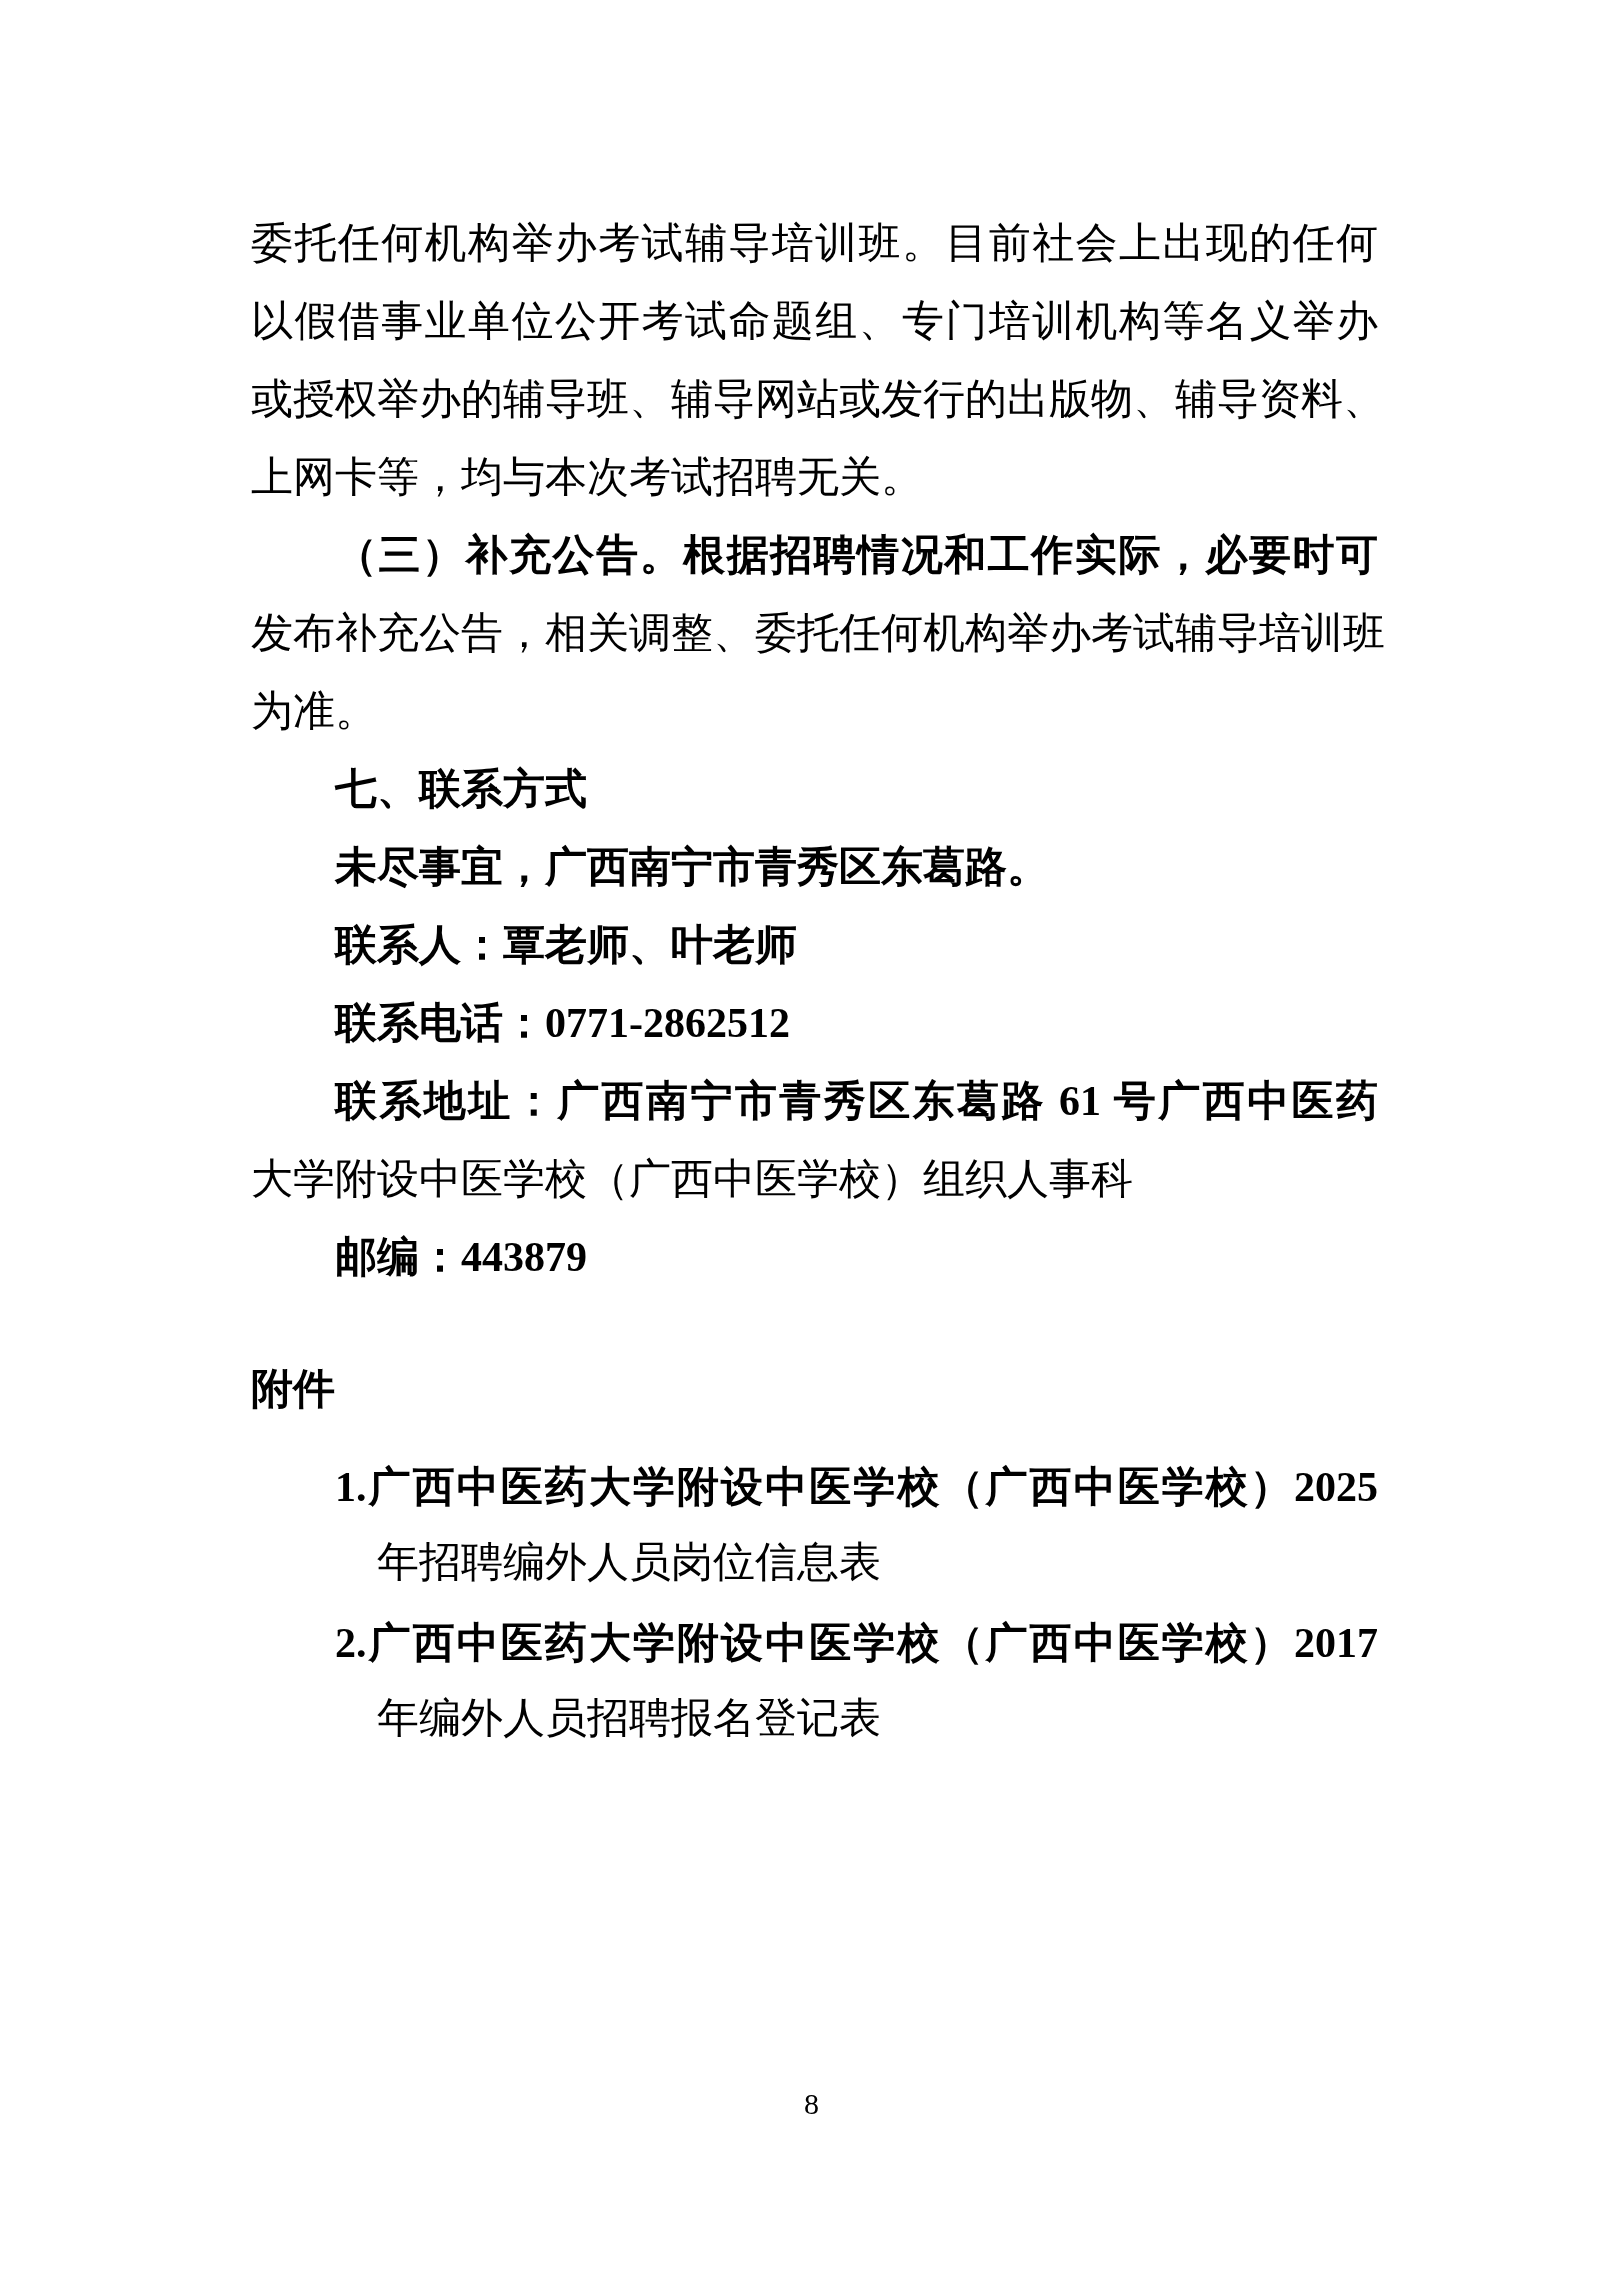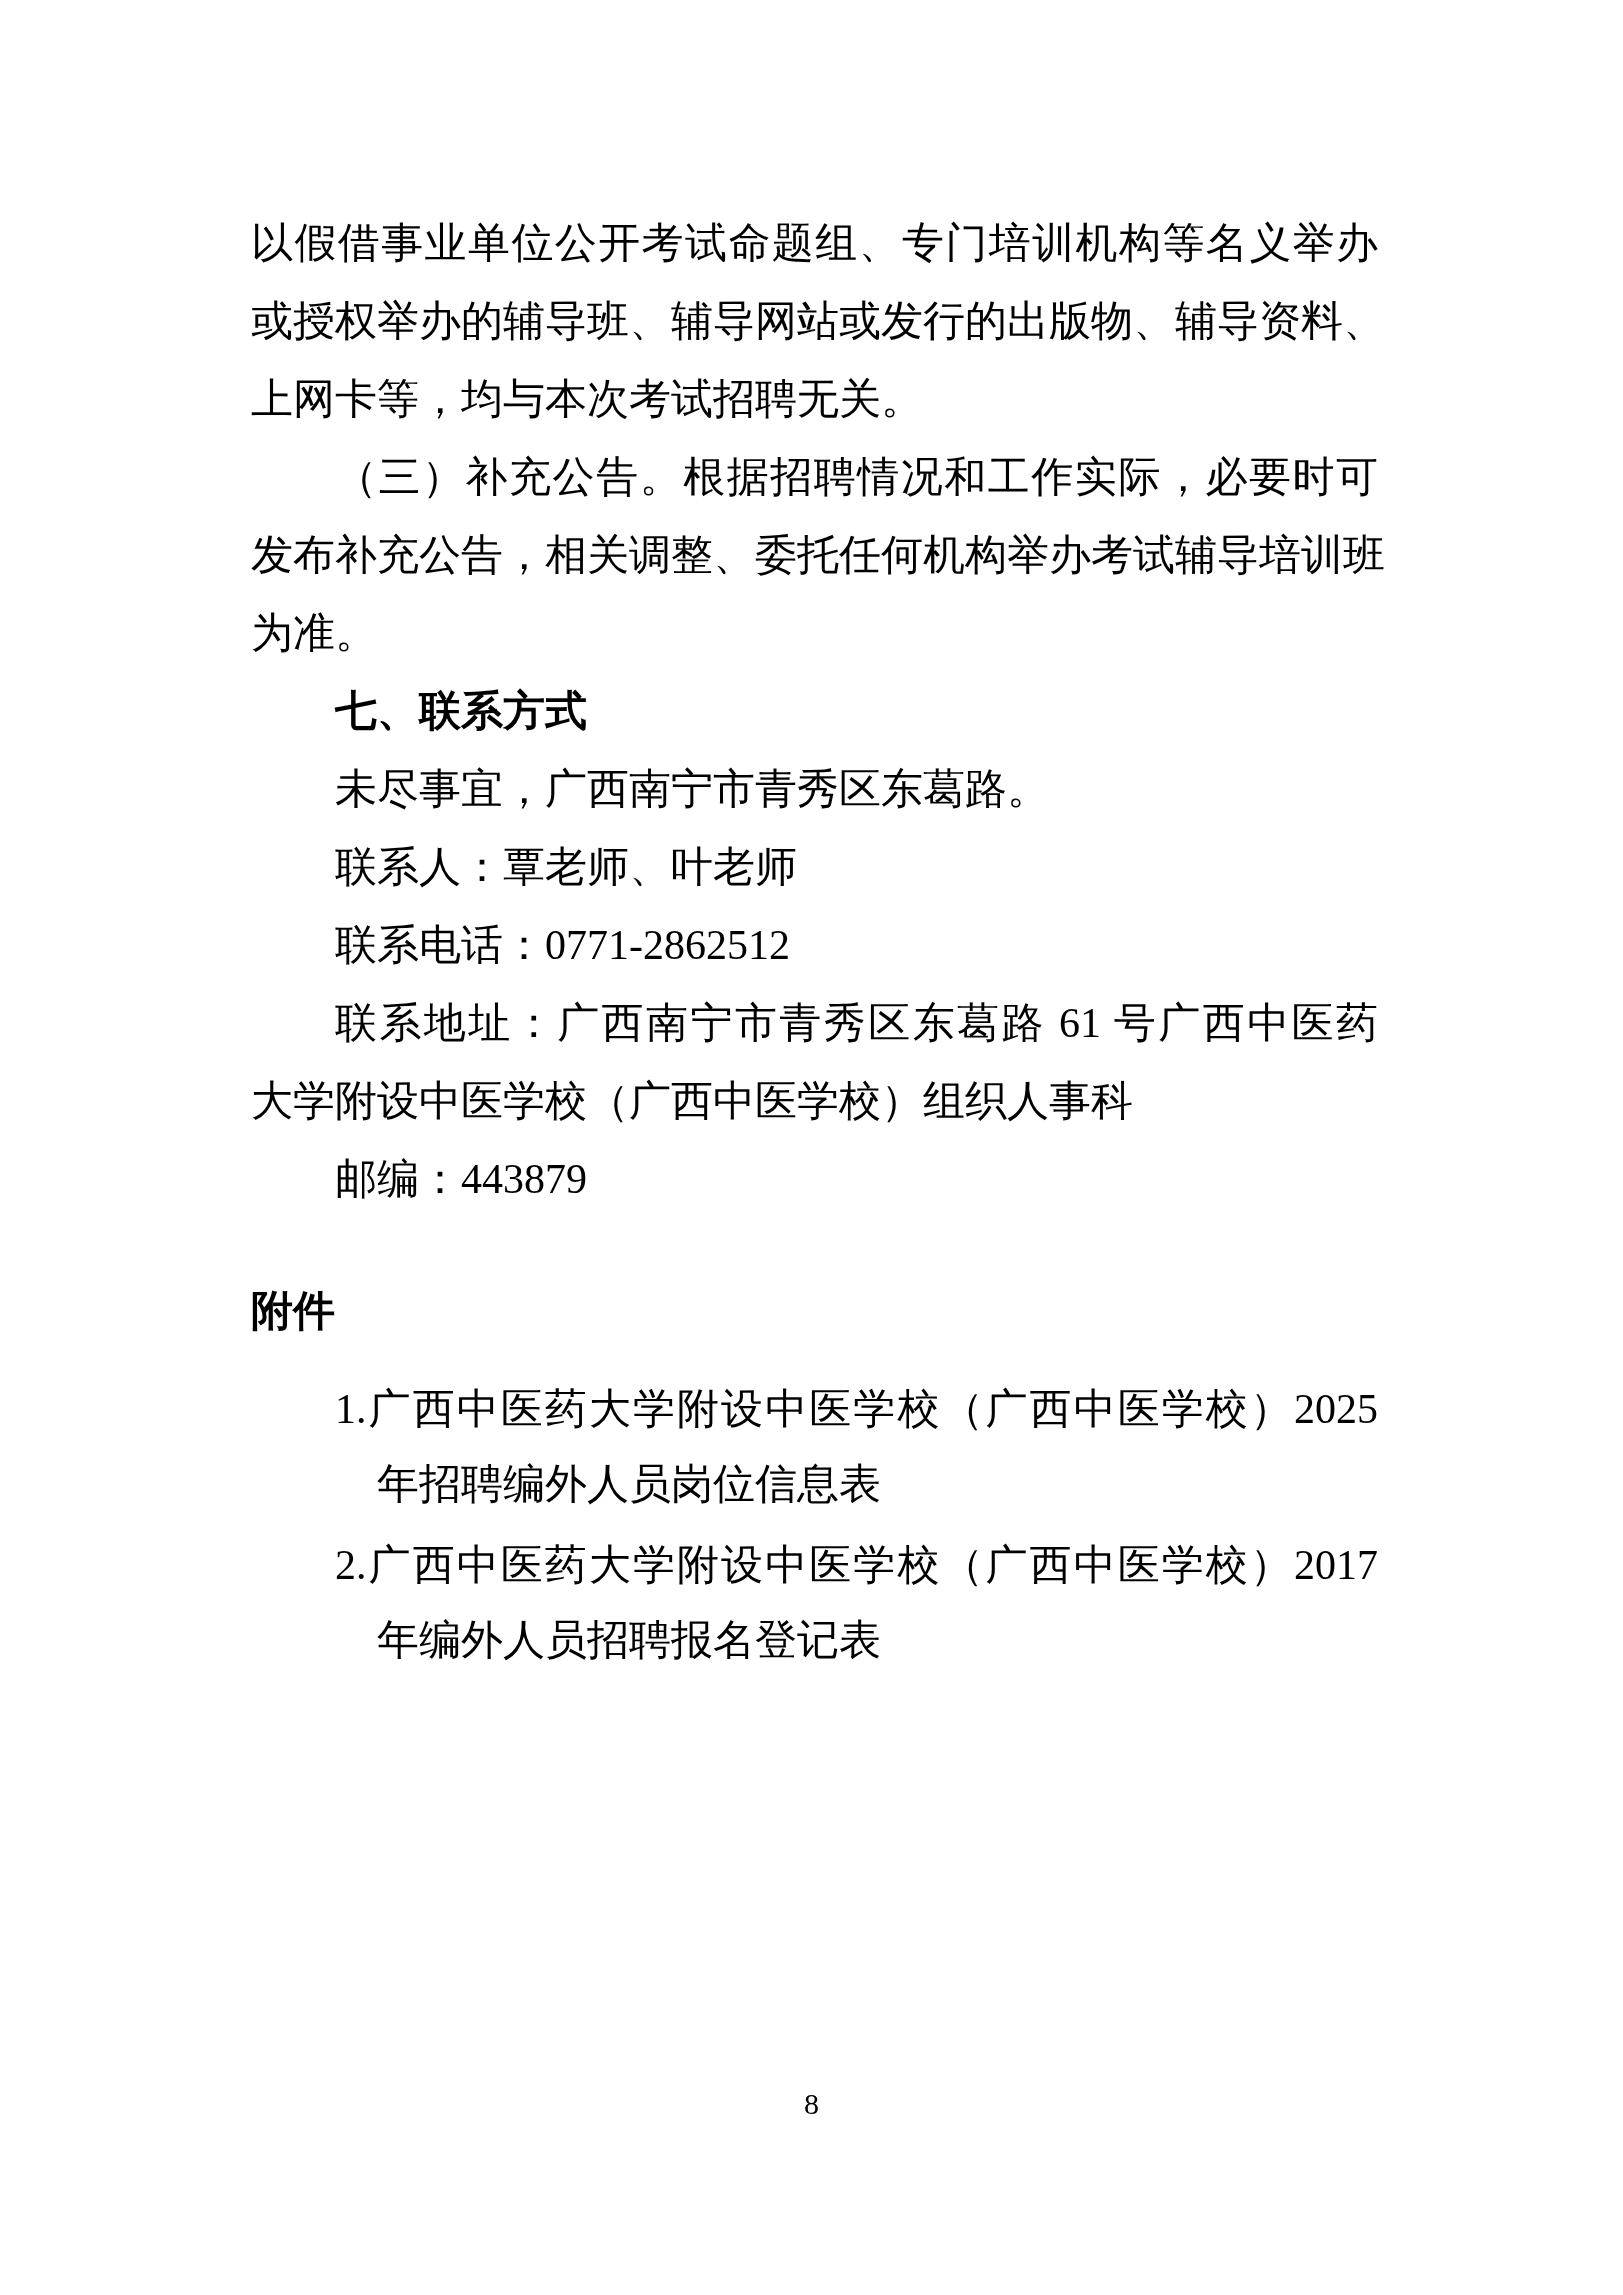--- a/index.html
+++ b/index.html
@@ -26,21 +26,21 @@
     font-size: 42px;
     line-height: 78px;
     height: 78px;
     white-space: nowrap;
     color: #000000;
   }
   .stretch {
     text-align: justify;
     text-align-last: justify;
   }
-  .indent-2 { padding-left: 84px; }
+  .indent-2 { padding-left: 84px; font-weight: bold; }
   .indent-3 { padding-left: 126px; font-family: Liberation Mono, monospace; }
   .heading {
     font-family: "Liberation Sans", "DejaVu Sans", sans-serif;
     font-weight: 700;
   }
   .attach-heading { margin-top: 54px; font-family: Liberation Serif, serif; }
   .attach-first { margin-top: 20.4px; }
   .page-number {
     position: absolute;
     top: 2086px;
@@ -51,20 +51,21 @@
     font-size: 30px;
     line-height: 36px;
     color: #000000;
   }
 </style>
 </head>
 <body>
 
 <div class="page">
   <div class="content">
+    <div class="line stretch">委托任何机构举办考试辅导培训班。目前社会上出现的任何</div>
     <div class="line stretch">以假借事业单位公开考试命题组、专门培训机构等名义举办</div>
     <div class="line stretch">或授权举办的辅导班、辅导网站或发行的出版物、辅导资料、</div>
     <div class="line">上网卡等，均与本次考试招聘无关。</div>
     <div class="line indent-2 stretch">（三）补充公告。根据招聘情况和工作实际，必要时可</div>
     <div class="line stretch">发布补充公告，相关调整、委托任何机构举办考试辅导培训班</div>
     <div class="line">为准。</div>
     <div class="line indent-2 heading">七、联系方式</div>
     <div class="line indent-2">未尽事宜，广西南宁市青秀区东葛路。</div>
     <div class="line indent-2">联系人：覃老师、叶老师</div>
     <div class="line indent-2">联系电话：0771-2862512</div>

